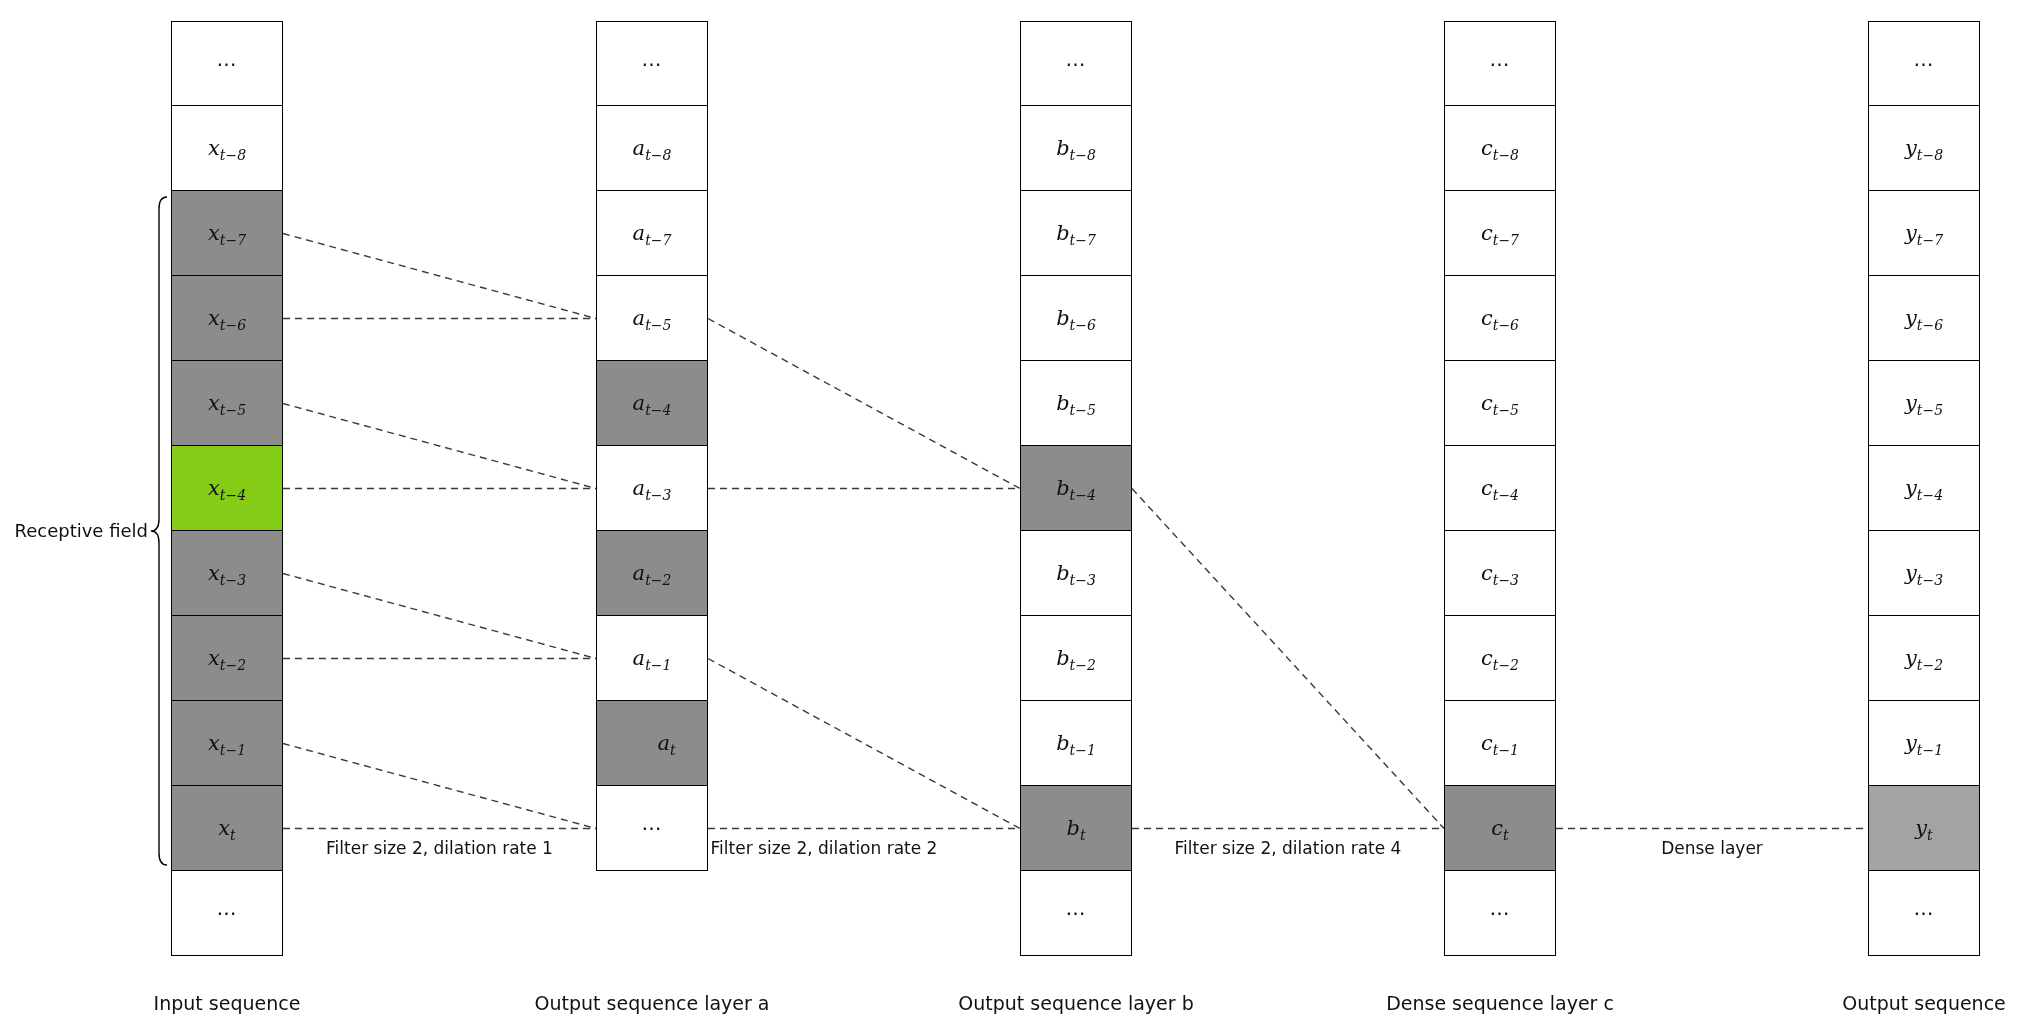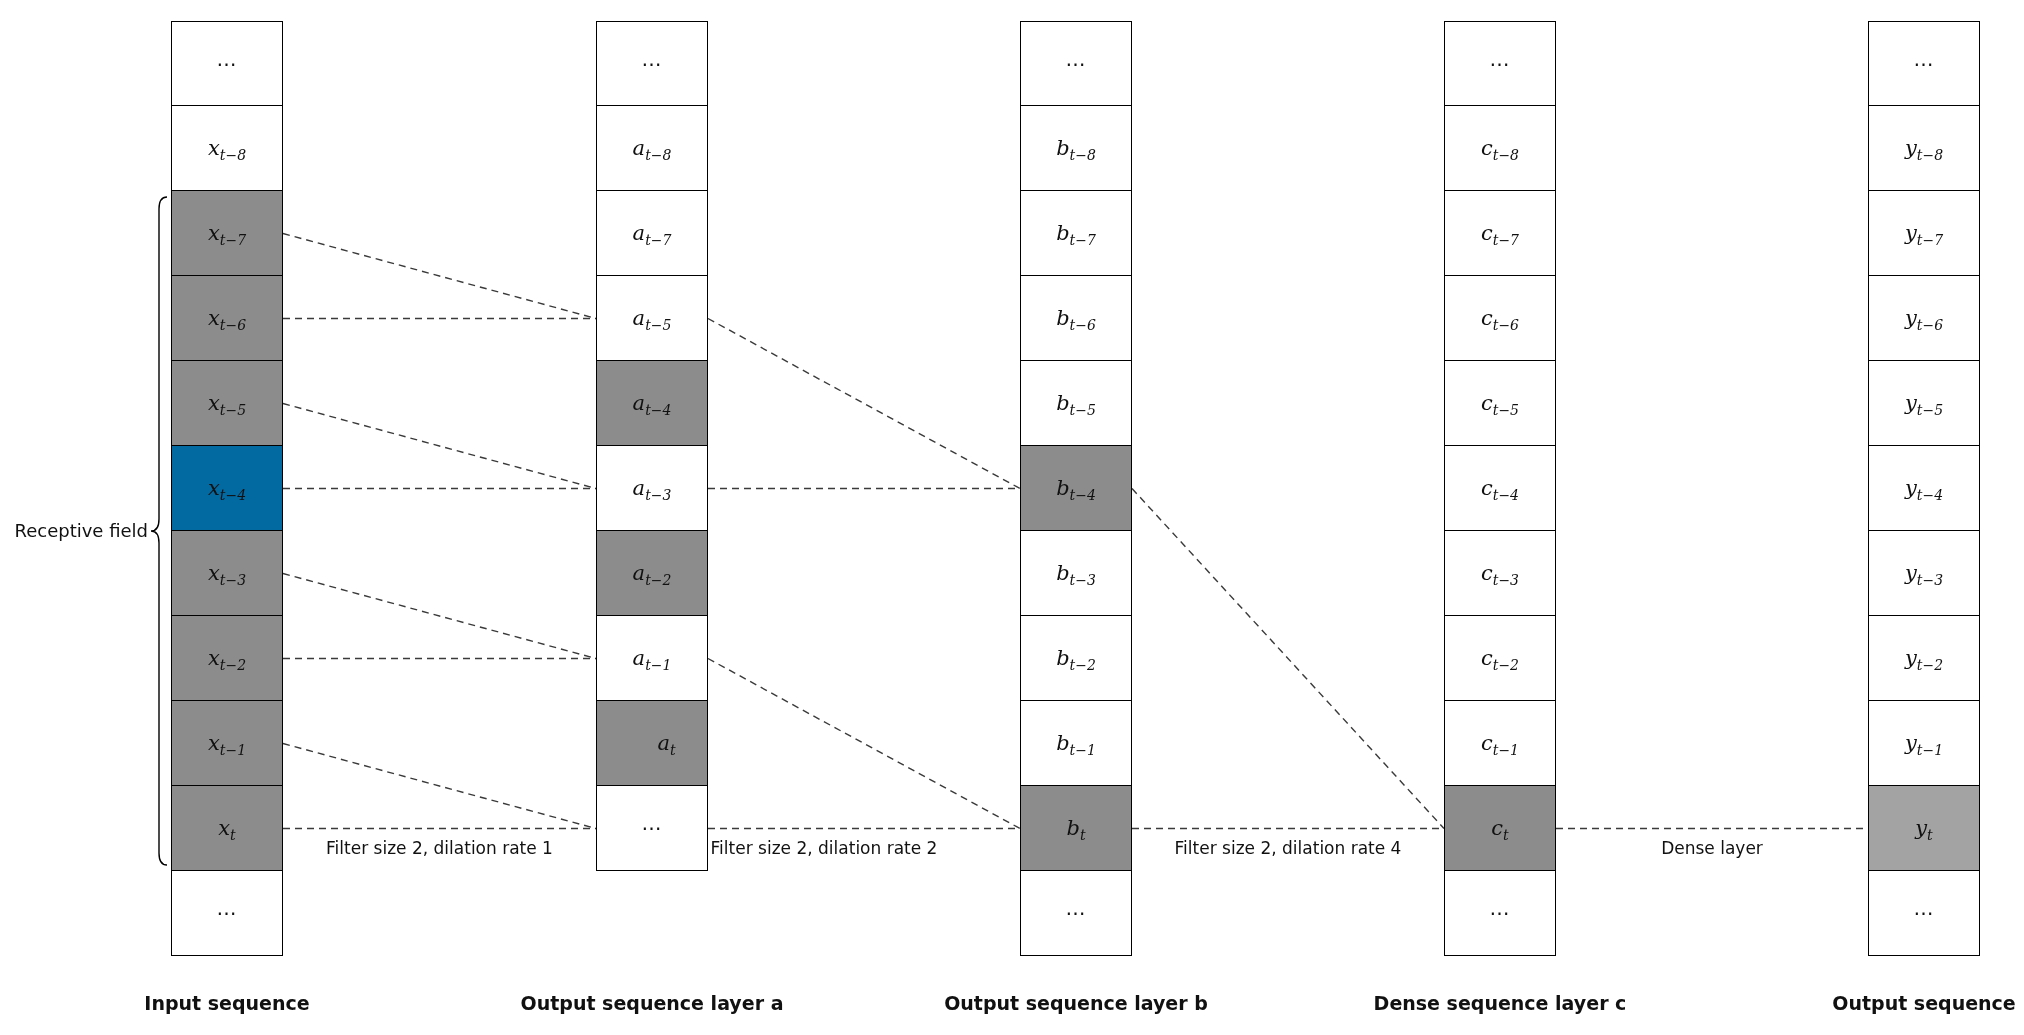--- a/index.html
+++ b/index.html
@@ -18,21 +18,21 @@
     border:1px solid #000;background:#fff;
     display:flex;align-items:center;justify-content:center;
   }
   .cell + .cell{border-top:none;}
   .cell.shaded{background:#8c8c8c;}
   .math{font-family:"DejaVu Serif",serif;font-style:italic;font-size:21px;line-height:1;}
   .math sub{font-size:14px;font-style:italic;line-height:0;vertical-align:-0.35em;}
   .dots{font-family:"DejaVu Serif",serif;font-size:20px;letter-spacing:1px;}
   .col-label{
     position:absolute;transform:translateX(-50%);
-    font-size:19px;white-space:nowrap;font-weight:bold;
+    font-size:19px;white-space:nowrap;
   }
   .edge-label{
     position:absolute;transform:translateX(-50%);
     font-size:17px;white-space:nowrap;
   }
   #rf-label{
     position:absolute;left:8px;top:520px;width:140px;
     text-align:right;font-size:18px;white-space:nowrap;
   }
 </style>
@@ -68,21 +68,21 @@
       </div>
       <div class="cell shaded" style="background: rgb(140, 140, 140);">
         <span class="math"><span>x</span><sub>t−7</sub></span>
       </div>
       <div class="cell shaded" style="background: rgb(140, 140, 140);">
         <span class="math"><span>x</span><sub>t−6</sub></span>
       </div>
       <div class="cell shaded" style="background: rgb(140, 140, 140);">
         <span class="math"><span>x</span><sub>t−5</sub></span>
       </div>
-      <div class="cell shaded" style="background: #0369a1;">
+      <div class="cell shaded" style="background: #84cc16;">
         <span class="math"><span>x</span><sub>t−4</sub></span>
       </div>
       <div class="cell shaded" style="background: rgb(140, 140, 140);">
         <span class="math"><span>x</span><sub>t−3</sub></span>
       </div>
       <div class="cell shaded" style="background: rgb(140, 140, 140);">
         <span class="math"><span>x</span><sub>t−2</sub></span>
       </div>
       <div class="cell shaded" style="background: rgb(140, 140, 140);">
         <span class="math"><span>x</span><sub>t−1</sub></span>

